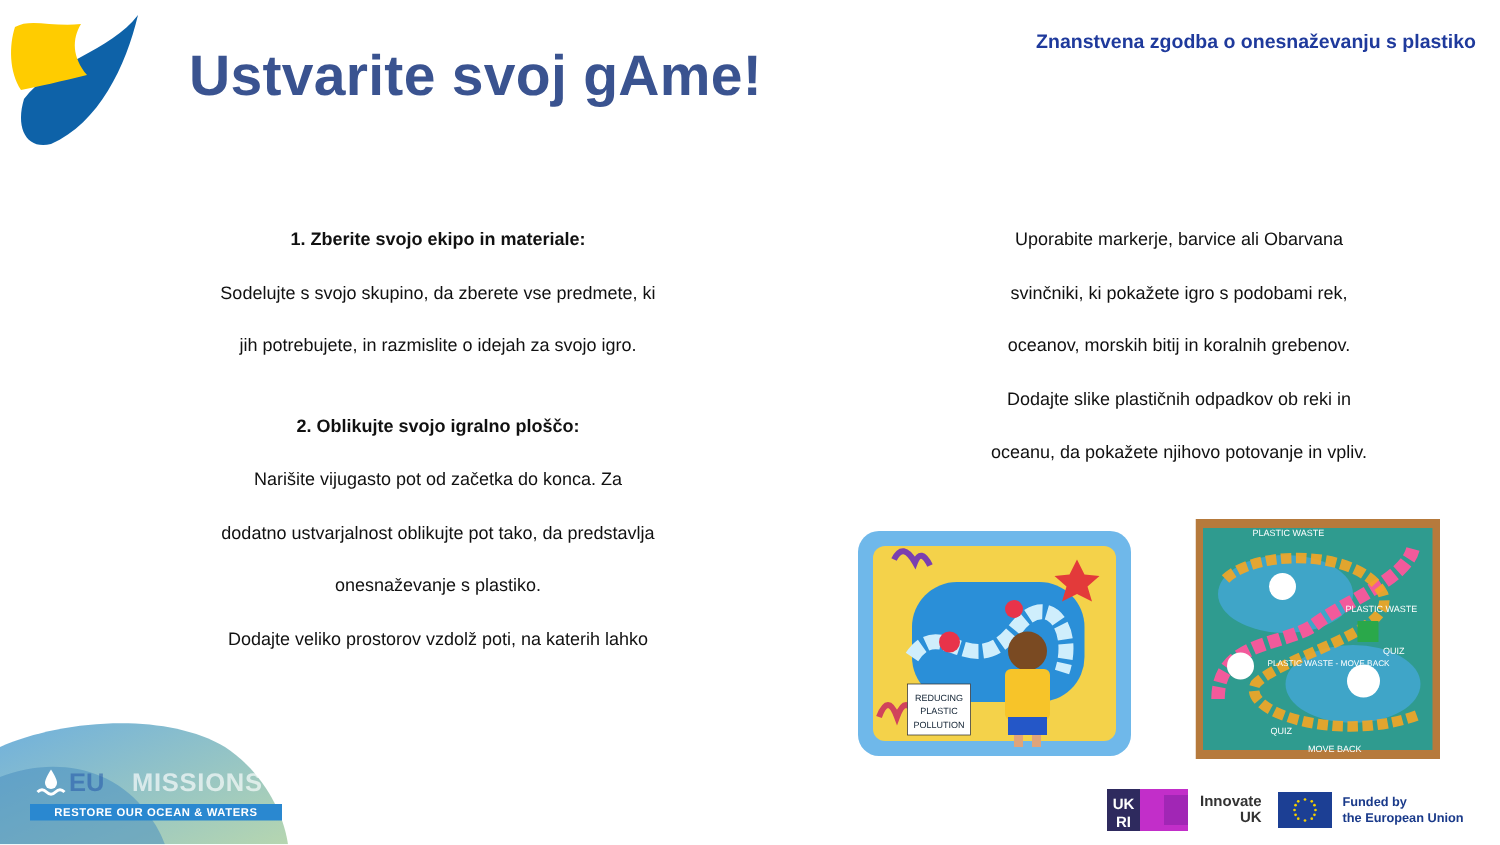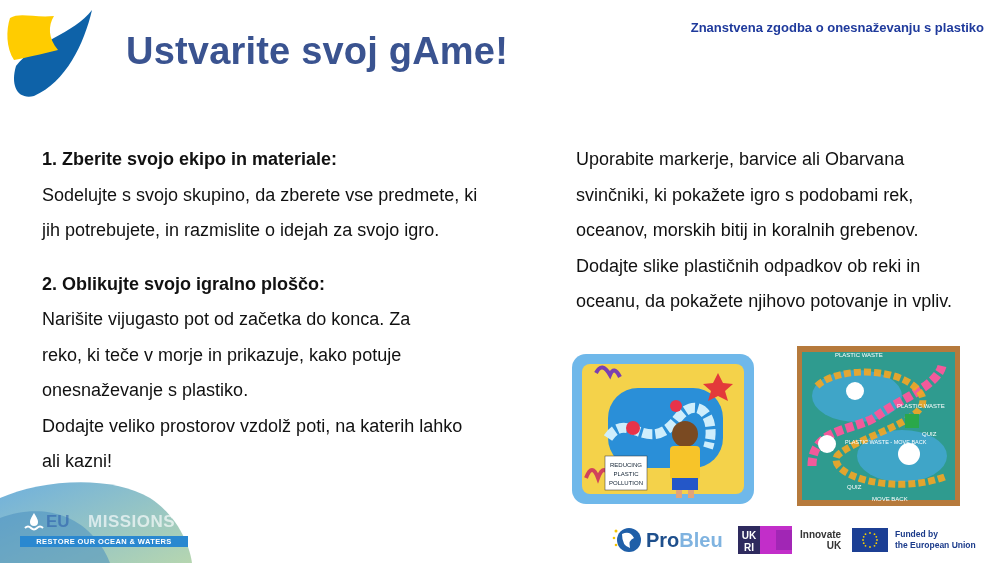--- a/index.html
+++ b/index.html
@@ -14,21 +14,21 @@
     .title {
       position: absolute; left: 126px; top: 30px;
       font-size: 38px; font-weight: bold; color: #3a5390; letter-spacing: 0.2px;
       white-space: nowrap;
     }
     .subtitle {
       position: absolute; right: 16px; top: 20px;
       font-size: 13px; font-weight: bold; color: #1f3a9c; white-space: nowrap;
     }
 
-    .col { position: absolute; font-size: 18px; line-height: 35.5px; color: #111; }
+    .col { position: absolute; font-size: 12px; line-height: 35.5px; color: #111; text-align: center; }
     .col-left { left: 42px; top: 142px; width: 500px; }
     .col-right { left: 576px; top: 142px; width: 420px; }
     .heading { font-weight: bold; display: block; }
     .para { display: block; }
     .gap { height: 18px; }
 
     
     .missions { position: absolute; left: 0; top: 478px; width: 200px; height: 85px; }
     .missions-text {
       position: absolute; left: 88px; top: 512px; font-size: 17px; font-weight: bold;
@@ -94,24 +94,23 @@
   <div class="missions-text">MISSIONS</div>
   <div class="missions-band">RESTORE OUR OCEAN &amp; WATERS</div>
 
   <div class="col col-left">
     <span class="heading">1. Zberite svojo ekipo in materiale:</span>
     <span class="para">Sodelujte s svojo skupino, da zberete vse predmete, ki</span>
     <span class="para">jih potrebujete, in razmislite o idejah za svojo igro.</span>
     <div class="gap"></div>
     <span class="heading">2. Oblikujte svojo igralno ploščo:</span>
     <span class="para">Narišite vijugasto pot od začetka do konca. Za</span>
-    <span class="para">reko, ki teče v morje in prikazuje, kako potuje</span>
+    <span class="para">dodatno ustvarjalnost oblikujte pot tako, da predstavlja</span>
     <span class="para">onesnaževanje s plastiko.</span>
     <span class="para">Dodajte veliko prostorov vzdolž poti, na katerih lahko</span>
-    <span class="para last-line">ali kazni!</span>
   </div>
 
   <div class="col col-right">
     <span class="para">Uporabite markerje, barvice ali Obarvana</span>
     <span class="para">svinčniki, ki pokažete igro s podobami rek,</span>
     <span class="para">oceanov, morskih bitij in koralnih grebenov.</span>
     <span class="para">Dodajte slike plastičnih odpadkov ob reki in</span>
     <span class="para">oceanu, da pokažete njihovo potovanje in vpliv.</span>
   </div>
 
@@ -148,30 +147,20 @@
     <circle cx="30" cy="98" r="9" fill="#ffffff"></circle>
     <rect x="108" y="68" width="14" height="14" fill="#2aa84a"></rect>
     <text x="38" y="11" font-size="6" fill="#fff" font-family="Liberation Sans, sans-serif">PLASTIC WASTE</text>
     <text x="100" y="62" font-size="6" fill="#fff" font-family="Liberation Sans, sans-serif">PLASTIC WASTE</text>
     <text x="125" y="90" font-size="6" fill="#fff" font-family="Liberation Sans, sans-serif">QUIZ</text>
     <text x="48" y="98" font-size="5.5" fill="#fff" font-family="Liberation Sans, sans-serif">PLASTIC WASTE - MOVE BACK</text>
     <text x="50" y="143" font-size="6" fill="#fff" font-family="Liberation Sans, sans-serif">QUIZ</text>
     <text x="75" y="155" font-size="6" fill="#fff" font-family="Liberation Sans, sans-serif">MOVE BACK</text>
   </svg>
 
-  <div class="footer-logo probleu">
-    <svg width="30" height="30" viewBox="0 0 30 30">
-      <circle cx="17" cy="15" r="12" fill="#1f5fa8"></circle>
-      <path d="M10 9 q8 -4 12 4 q-6 2 -4 10 q-8 -2 -8 -14 z" fill="#ffffff"></path>
-      <circle cx="4" cy="6" r="1.5" fill="#f5c400"></circle>
-      <circle cx="2" cy="13" r="1.3" fill="#f5c400"></circle>
-      <circle cx="4" cy="20" r="1.3" fill="#f5c400"></circle>
-    </svg>
-    <span class="probleu-text"><span class="probleu-pro">Pro</span><span class="probleu-bleu">Bleu</span></span>
-  </div>
 
   <div class="footer-logo ukri">
     <svg width="54" height="28" viewBox="0 0 54 28">
       <rect x="0" y="0" width="22" height="28" fill="#2e2a5e"></rect>
       <text x="11" y="13" font-size="10" font-weight="bold" text-anchor="middle" fill="#ffffff" font-family="Liberation Sans, sans-serif">UK</text>
       <text x="11" y="25" font-size="10" font-weight="bold" text-anchor="middle" fill="#ffffff" font-family="Liberation Sans, sans-serif">RI</text>
       <rect x="22" y="0" width="32" height="28" fill="#c22ec9"></rect>
       <rect x="38" y="4" width="16" height="20" fill="#a126b5"></rect>
     </svg>
     <span class="ukri-small"><span>Innovate</span><br><span>UK</span></span>

